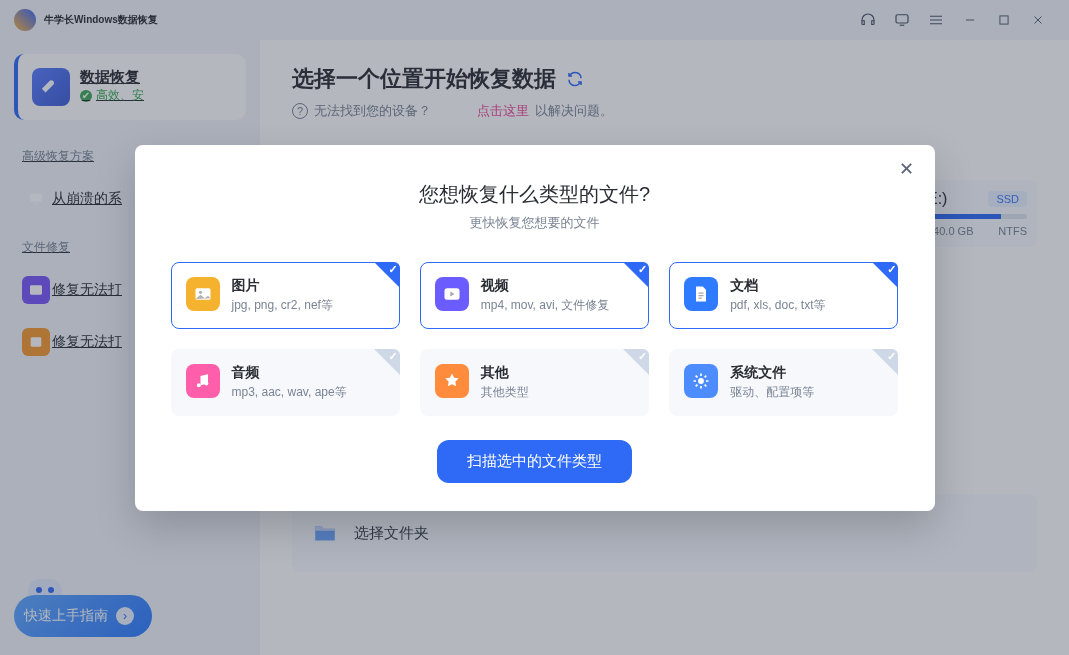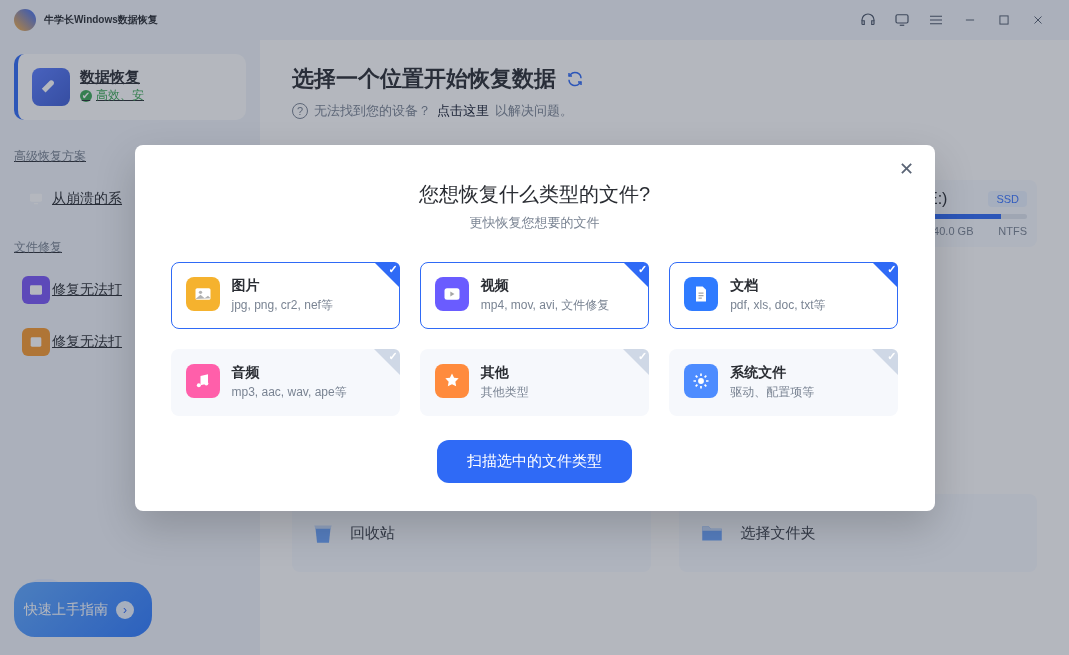--- a/index.html
+++ b/index.html
@@ -66,40 +66,40 @@
     width: 38px; height: 38px; border-radius: 8px;
     background: linear-gradient(135deg,#5a7dff,#3e5ed4);
     display: flex; align-items: center; justify-content: center;
     color: white;
   }
   .sb-card .icon svg { width: 22px; height: 22px; }
   .sb-card .main-title { font-size: 15px; font-weight: 700; }
   .sb-card .sub { font-size: 12px; color: #3ca956; display: flex; align-items: center; gap: 4px; }
   .sb-card .sub::before { content: "✔"; font-size: 10px; background:#3ca956; color:white; border-radius:50%; width:12px; height:12px; display:inline-flex; align-items:center; justify-content:center; }
   .sb-section-label {
-    font-size: 12px; color: var(--muted); padding: 14px 14px 8px;
+    font-size: 12px; color: var(--muted); padding: 14px 22px 8px;
   }
   .sb-item {
     display: flex; align-items: center; gap: 2px;
     padding: 12px 22px;
     font-size: 14px; color: var(--text);
     cursor: pointer;
   }
   .sb-item .ic {
     width: 28px; height: 28px; border-radius: 6px;
     display: flex; align-items: center; justify-content: center;
     color: white;
   }
   .sb-item:nth-of-type(1) .ic { background:#4676f8; }
   .sb-item.c2 .ic { background:#7a57f7; }
   .sb-item.c3 .ic { background:#f79a2f; }
   .guide-btn {
     position: absolute;
     left: 14px; bottom: 18px;
-    height: 55px;
+    height: 42px;
     background: linear-gradient(135deg,#5fa8ff,#2f7bff);
     border-radius: 21px;
     display: flex; align-items: center;
     color: white; font-size: 14px;
     padding: 0 18px 0 10px;
     gap: 8px;
     cursor: pointer;
   }
   .guide-bot {
     position: absolute;
@@ -115,21 +115,21 @@
   .guide-bot::before { left: 8px; }
   .guide-bot::after { right: 8px; }
   .guide-btn .arrow {
     width: 18px; height: 18px; border-radius: 50%; background: rgba(255,255,255,.9);
     display:flex; align-items:center; justify-content:center; color:#2f6af6; font-size:12px;
   }
   
   .content { flex: 1; padding: 20px 32px; position: relative; background: white; }
   .content .page-title { font-size: 22px; font-weight: 800; margin: 4px 0 8px; display:flex; align-items:center; gap:10px;}
   .content .hint { font-size: 13px; color: var(--muted); display:flex; align-items:center; gap:6px;}
-  .content .hint a { color:#0f172a; cursor:pointer;}
+  .content .hint a { color:#ec4899; cursor:pointer;margin-left:40px;}
   .content .hint .qicon{ width:16px;height:16px;border:1.4px solid var(--muted); border-radius:50%; font-size:11px; display:inline-flex; align-items:center; justify-content:center;}
   .refresh-icon { width:18px; height:18px; color:#2f6af6;}
   .content .section-label { font-size: 14px; font-weight: 700; color:#323640; margin-top:40px; }
   .disk-card {
     position:absolute; right:32px; top:140px; width:120px; text-align:right;
     background:#f7faff; border-radius:8px; padding:10px;
   }
   .disk-card .ssd{ display:inline-block; background:#e9f1ff; color:#3a76ff; font-size:11px; padding:2px 8px; border-radius:4px;}
   .disk-card .bar{ height:5px; background:#dfe5ee; border-radius:3px; margin:6px 0; overflow:hidden;}
   .disk-card .bar i{ display:block; height:100%; width:74%; background:#2f6af6;}
@@ -340,29 +340,20 @@
         <span>440.0 GB</span>
         <span>NTFS</span>
       </div>
     </div>
 
     <div style="height:300px"></div>
 
     <div class="section-label">位置</div>
     <div class="loc-cards">
       <div class="loc-card">
-        <span class="li bin">
-          <svg viewBox="0 0 24 24">
-              <path fill="#6ea7ff" d="M5 7h14l-1.5 14H6.5z"></path>
-              <path fill="#c8ddff" d="M4 5h16l-1 3H5z"></path>
-            </svg>
-        </span>
-        <span>回收站</span>
-      </div>
-      <div class="loc-card">
         <span class="li folder">
           <svg viewBox="0 0 24 24">
               <path fill="#6ea7ff" d="M3 6h6l2 2h10v11H3z"></path>
               <path fill="#c8ddff" d="M3 6h6l2 2h10v2H3z"></path>
             </svg>
         </span>
         <span>选择文件夹</span>
       </div>
     </div>
   </div>

